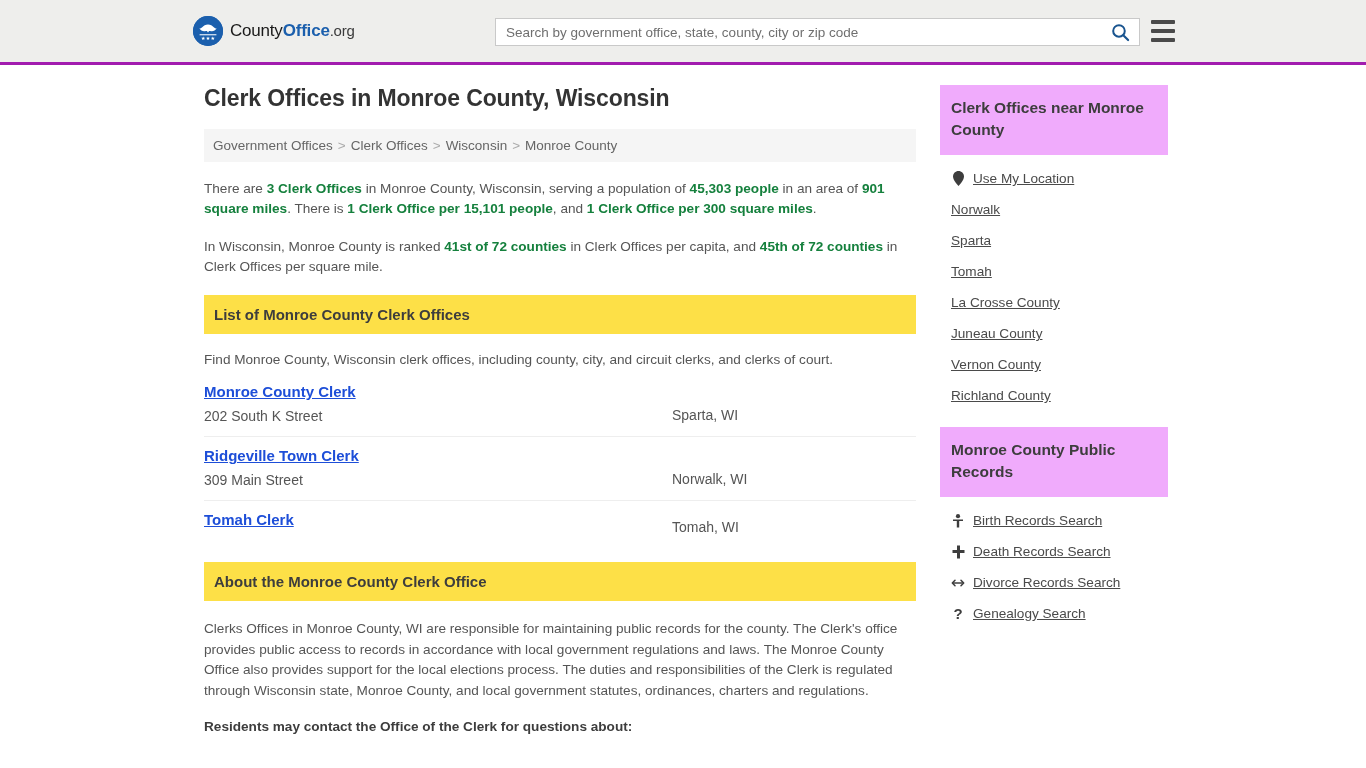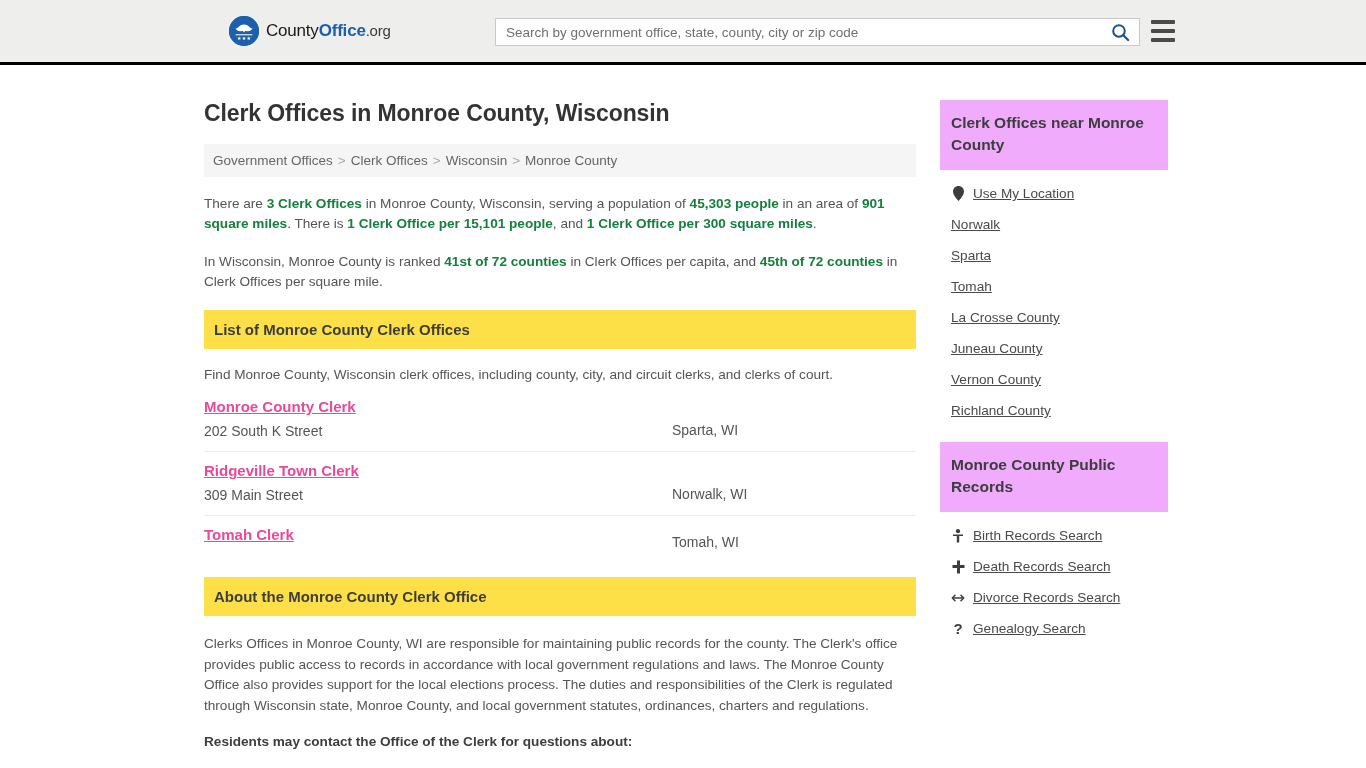--- a/index.html
+++ b/index.html
@@ -8,25 +8,24 @@
     width: 1366px; height: 768px;
     overflow: hidden;
     background: #ffffff;
     font-family: "Liberation Sans", sans-serif;
   }
 
   
   .site-header {
     height: 65px;
     background: #eeeeec;
-    border-bottom: 3px solid #000000;
+    border-bottom: 3px solid #a21caf;
     display: flex;
     align-items: center;
     position: relative;
-    padding-left: 36px;
   }
   .logo-wrap {
     display: flex;
     align-items: center;
     margin-left: 193px;
     gap: 7px;
   }
   .logo-mark {
     width: 30px; height: 30px;
     border-radius: 50%;
@@ -91,21 +90,20 @@
     display: block;
     height: 4px;
     background: #4a4a4a;
     border-radius: 1px;
   }
 
   
   .page {
     width: 1366px;
     padding-top: 20px;
-    margin-top: 15px;
   }
   .cols {
     display: flex;
     align-items: flex-start;
   }
   .main-col {
     width: 712px;
     margin-left: 204px;
   }
   .side-col {
@@ -161,21 +159,21 @@
   .office-row {
     display: flex;
     padding: 10px 0 12px 0;
     border-bottom: 1px solid #eeeeee;
   }
   .office-row:last-child { border-bottom: none; }
   .office-left { width: 468px; }
   .office-name {
     font-size: 15px;
     font-weight: bold;
-    color: #ec4899;
+    color: #1d4ed8;
     text-decoration: underline;
     display: inline-block;
     margin-bottom: 8px;
     cursor: pointer;
   }
   .office-addr {
     font-size: 14px;
     color: #555555;
   }
   .office-right {

